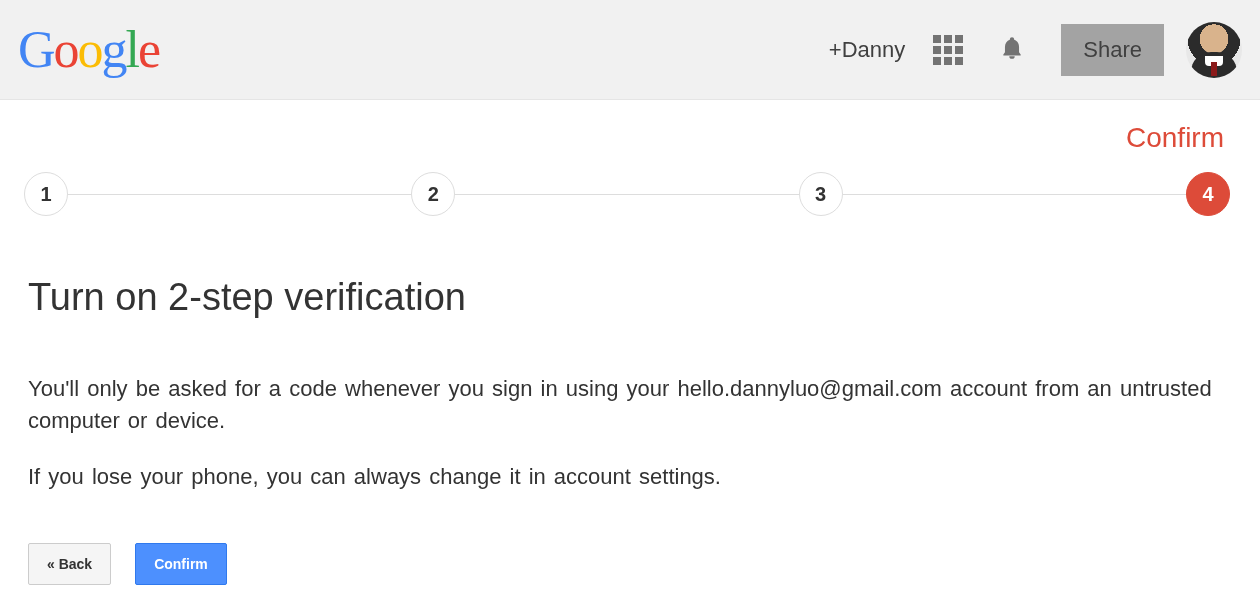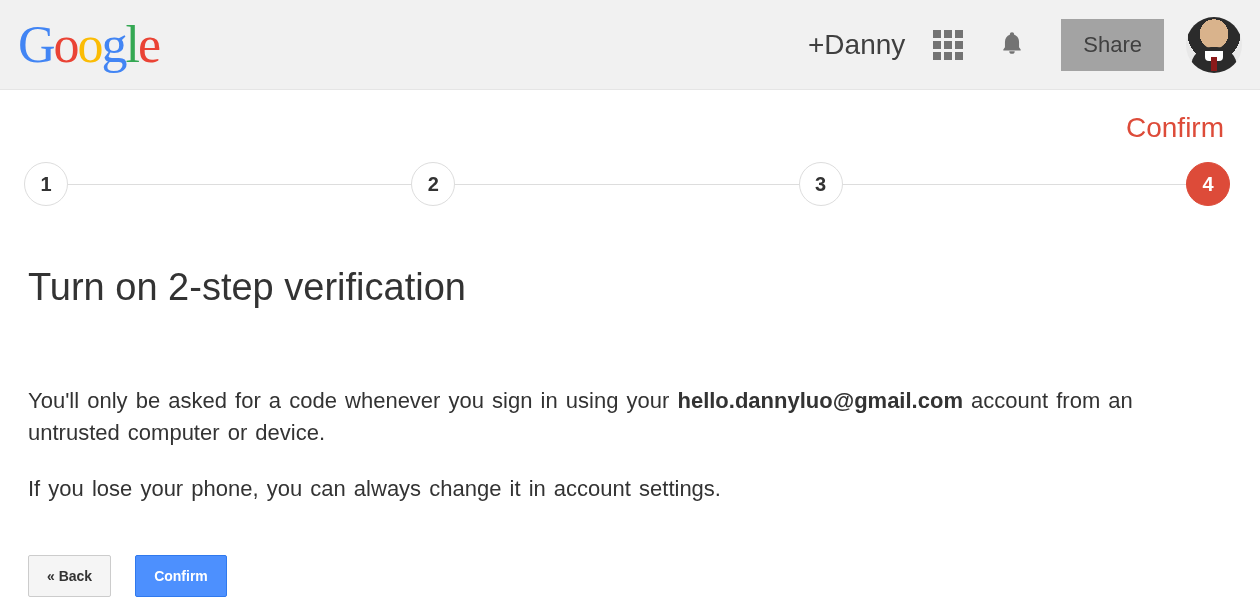--- a/index.html
+++ b/index.html
@@ -7,21 +7,21 @@
     font-family: Arial, "Helvetica Neue", Helvetica, sans-serif;
     background: #fff;
     width: 1260px;
     height: 605px;
     overflow: hidden;
   }
 
   
   .header {
     background: #f1f1f1;
-    height: 90px;
+    height: 100px;
     display: flex;
     align-items: center;
     padding: 0 18px 0 18px;
     border-bottom: 1px solid #e5e5e5;
   }
   .logo {
     height: 60px;
     display: flex;
     align-items: center;
   }
@@ -33,21 +33,21 @@
   .logo-text .g1 { color: #4285F4; }
   .logo-text .o1 { color: #EA4335; }
   .logo-text .o2 { color: #FBBC05; }
   .logo-text .g2 { color: #4285F4; }
   .logo-text .l1 { color: #34A853; }
   .logo-text .e1 { color: #EA4335; }
 
   .spacer { flex: 1; }
 
   .profile-link {
-    font-size: 28px;
+    font-size: 22px;
     color: #404040;
     margin-right: 28px;
     cursor: pointer;
   }
 
   .apps-icon {
     display: grid;
     grid-template-columns: repeat(3, 8px);
     grid-template-rows: repeat(3, 8px);
     gap: 3px;
@@ -167,30 +167,30 @@
   }
 
   
   .content {
     padding: 60px 28px 0 28px;
   }
   .page-title {
     font-size: 38px;
     color: #333;
     font-weight: normal;
-    margin-bottom: 76px;
+    margin-bottom: 54px;
   }
   .body-text {
     font-size: 22px;
     color: #333;
     line-height: 1.45;
     word-spacing: 2px;
     margin-bottom: 24px;
   }
-  .body-text strong { font-weight: bold; text-align: right; }
+  .body-text strong { font-weight: normal; text-align: right; }
 
   
   .btn-row {
     display: flex;
     gap: 24px;
     margin-top: 50px;
   }
   .btn {
     font-size: 14px;
     font-weight: bold;

